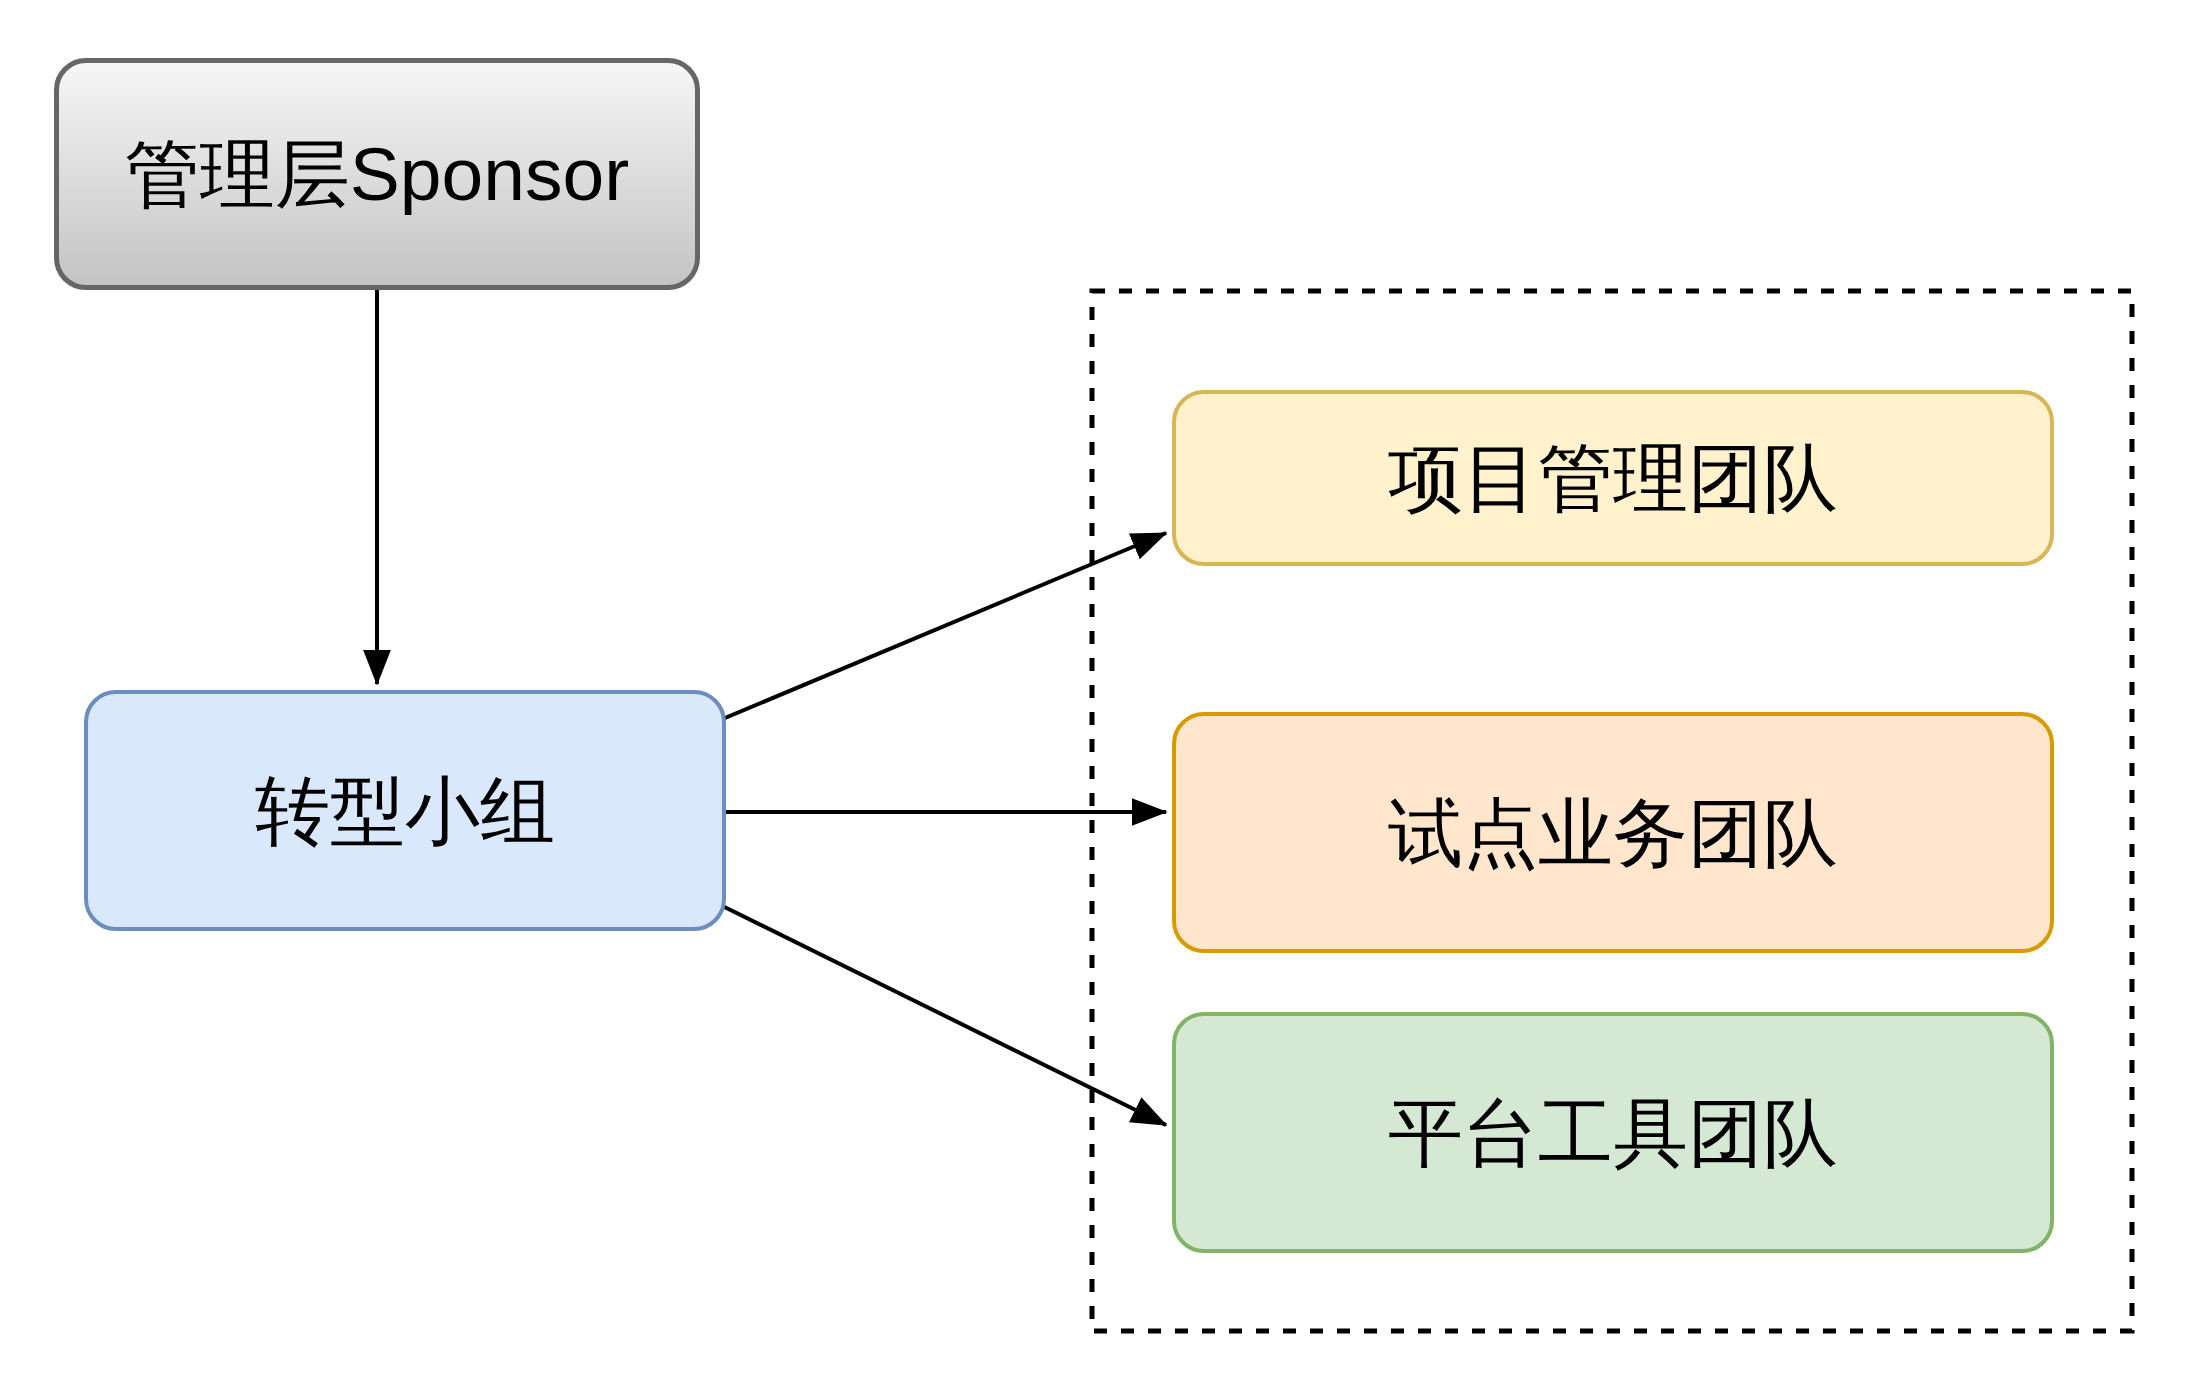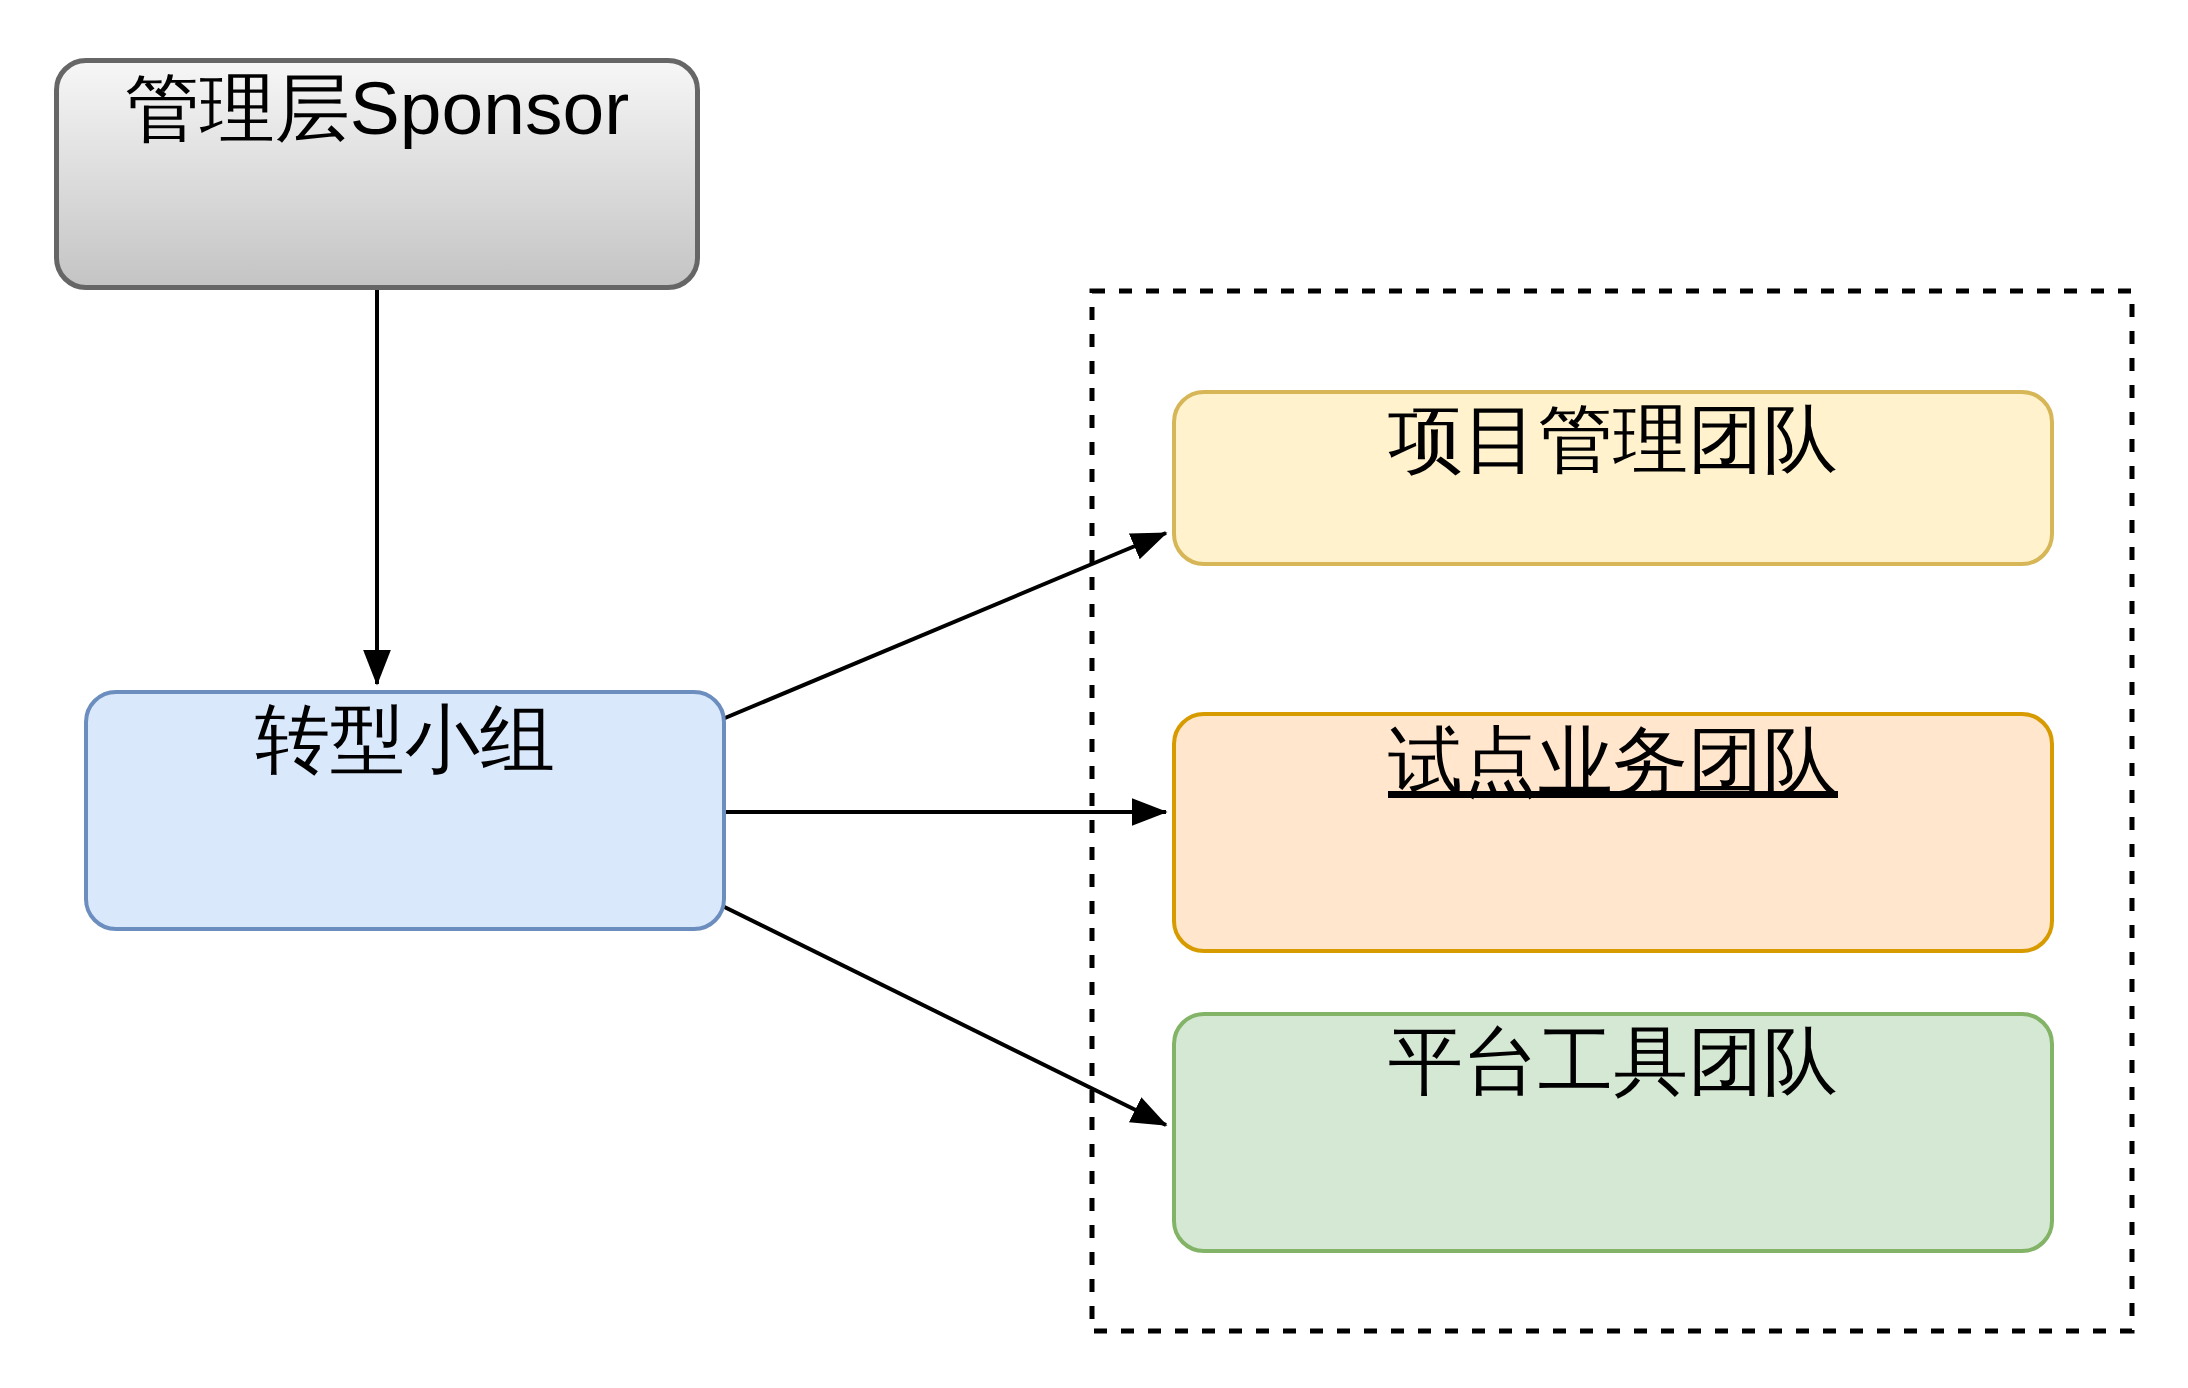--- a/index.html
+++ b/index.html
@@ -25,20 +25,21 @@
     position: absolute;
     left: 0; top: 0;
     width: 2188px;
     height: 1388px;
     pointer-events: none;
   }
   .node {
     position: absolute;
     box-sizing: border-box;
     display: flex;
+    align-items: center;
     justify-content: center;
     text-align: center;
     border-style: solid;
     border-width: 4px;
     border-radius: 32px;
     color: #000000;
     font-size: 75px;
     line-height: 1.2;
     white-space: nowrap;
   }
@@ -60,21 +61,20 @@
     left: 1172px; top: 390px;
     width: 882px; height: 176px;
     border-color: var(--border, #D6B656);
     background: var(--fill, #FFF2CC);
   }
   .node-pilot {
     left: 1172px; top: 712px;
     width: 882px; height: 241px;
     border-color: var(--border, #D79B00);
     background: var(--fill, #FFE6CC);
-    text-decoration: underline;
   }
   .node-platform {
     left: 1172px; top: 1012px;
     width: 882px; height: 241px;
     border-color: var(--border, #82B366);
     background: var(--fill, #D5E8D4);
   }
   .node-label {
     display: inline-block;
   }

